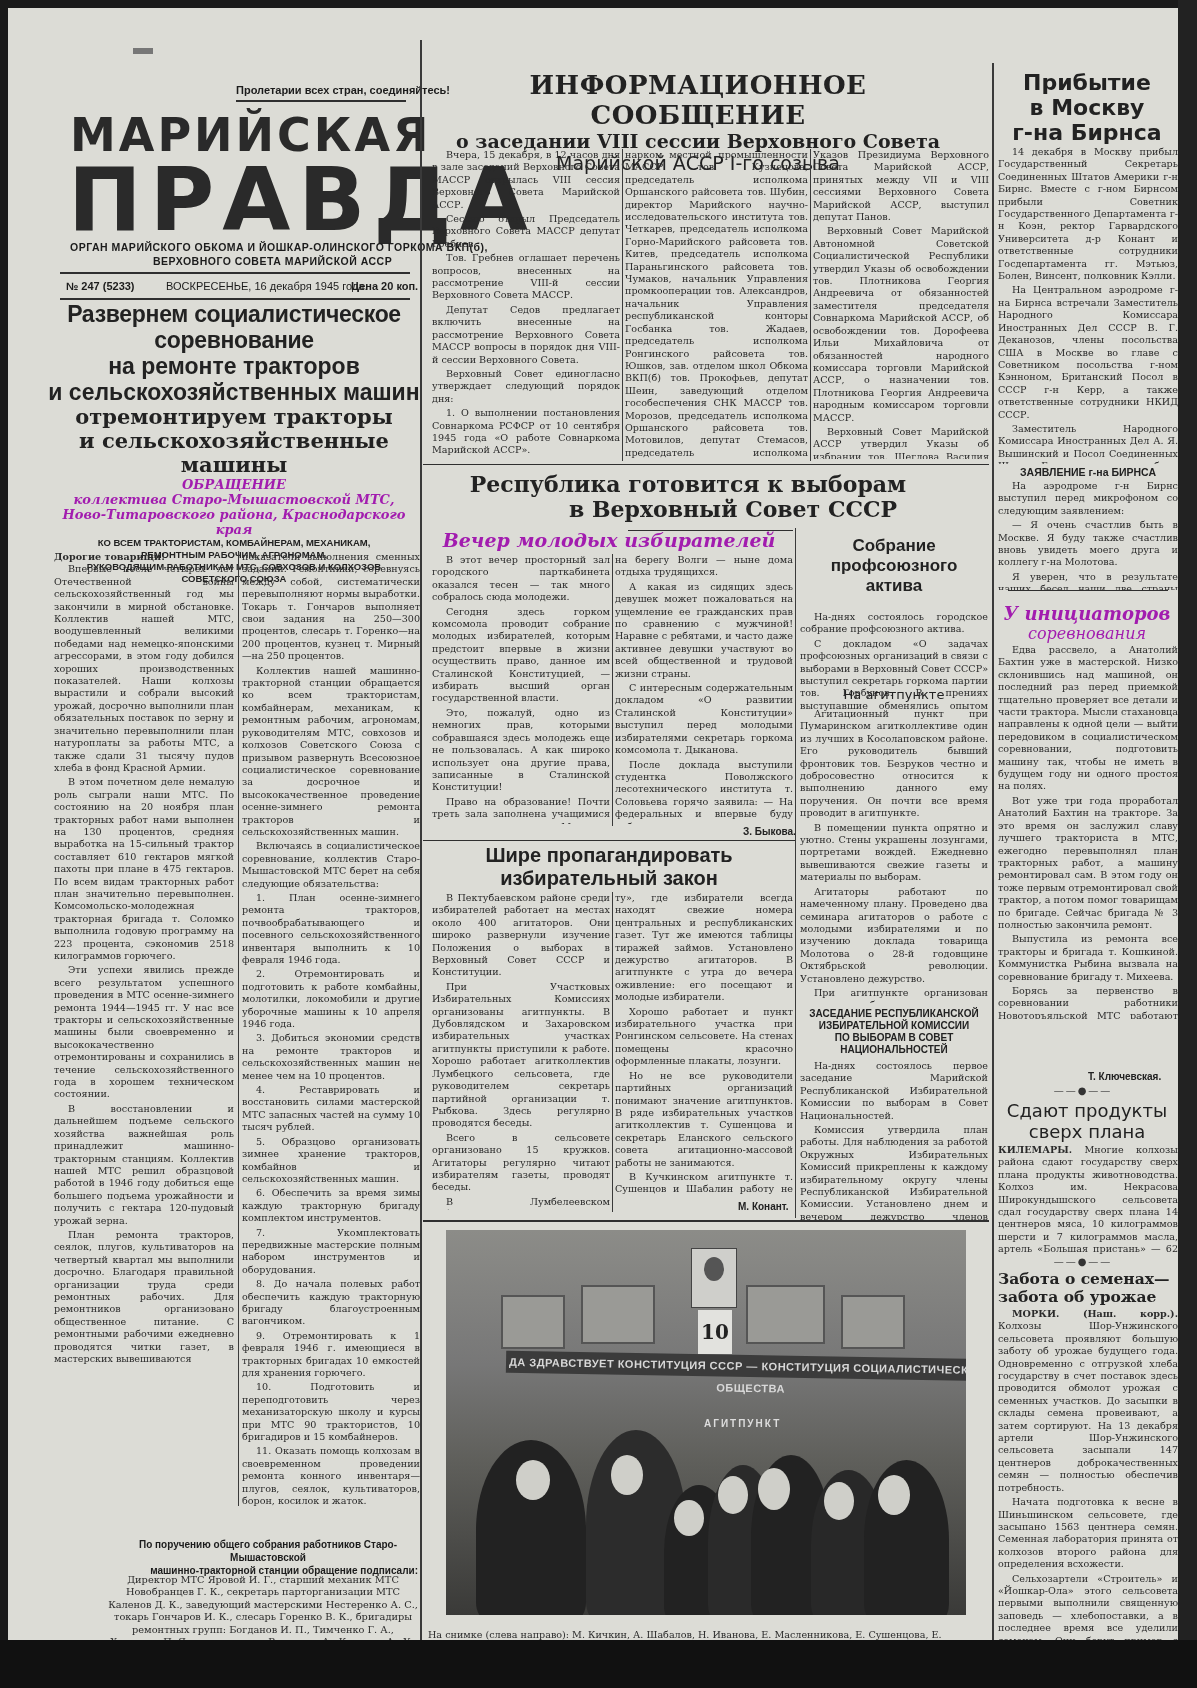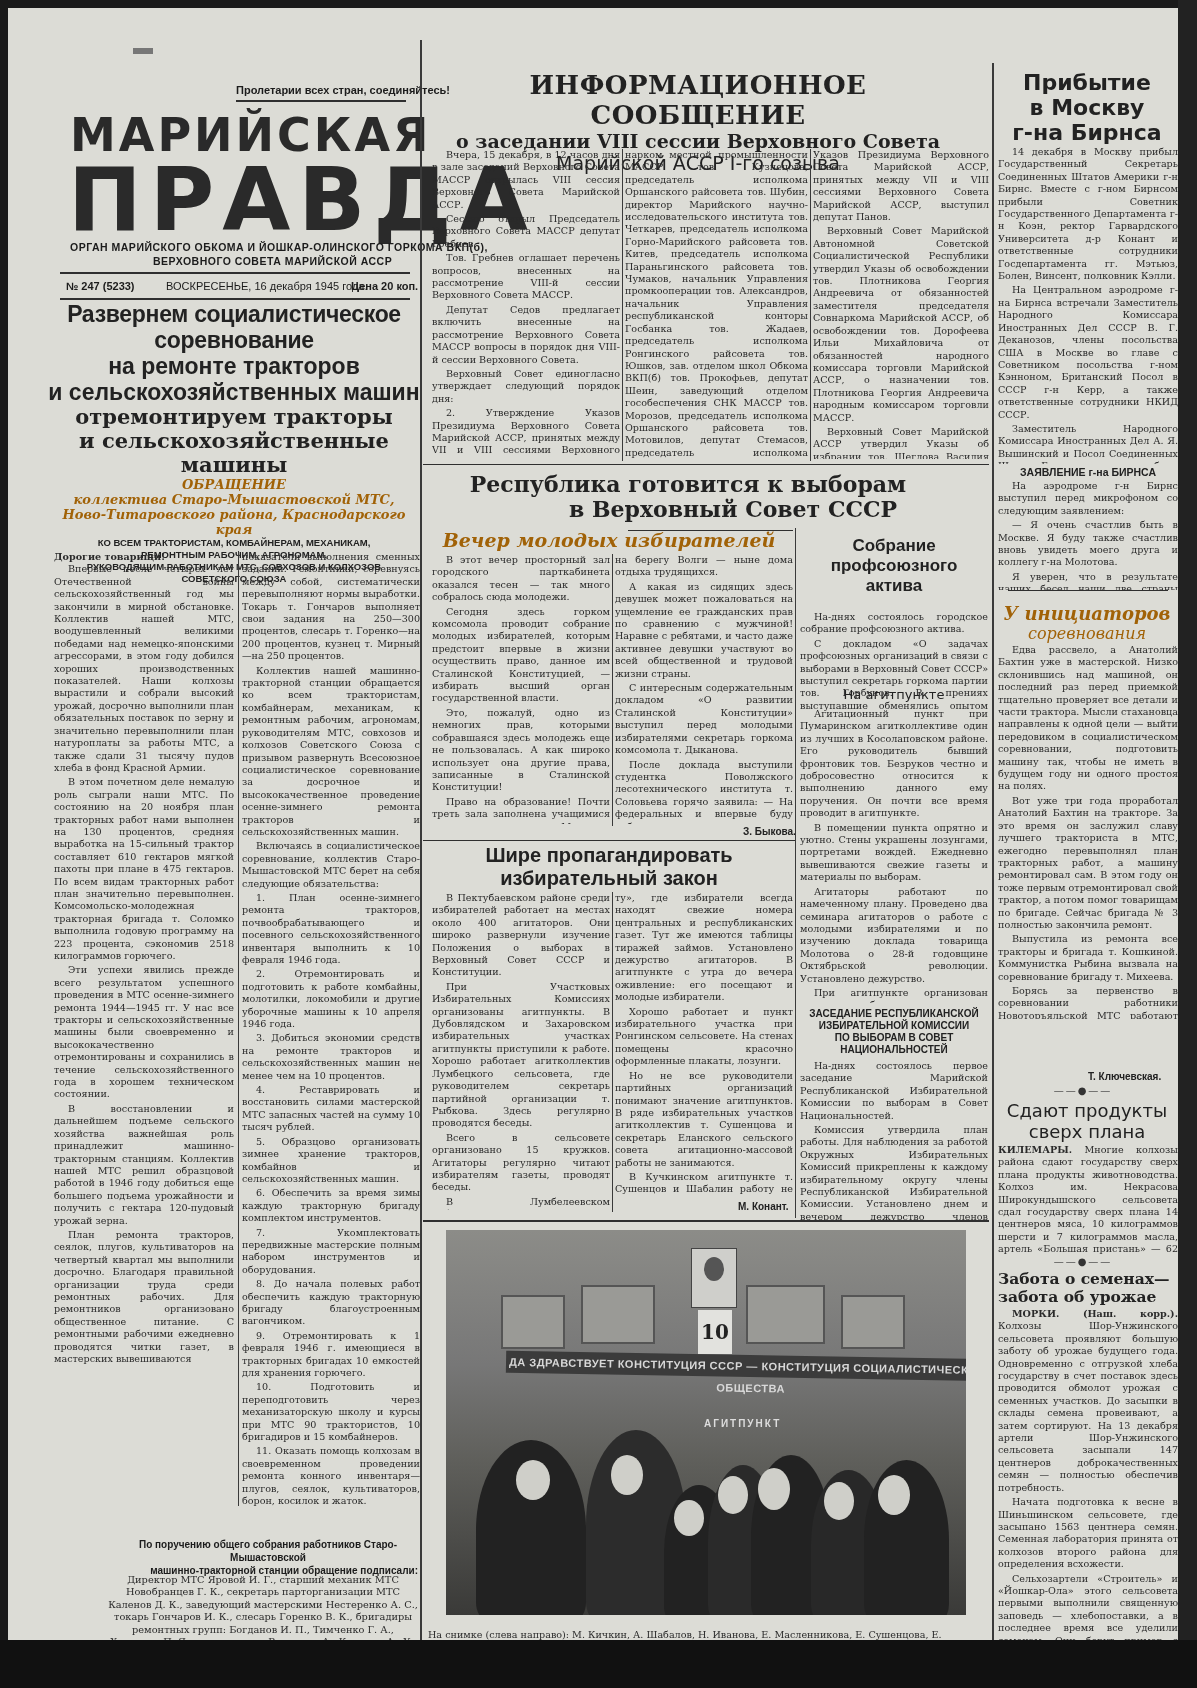--- a/index.html
+++ b/index.html
@@ -13,21 +13,21 @@
   .txt{font-size:9.6px;line-height:12.4px;text-align:justify;color:#2a2a2a;}
   .txt p{margin:0 0 2px 0;text-indent:14px;}
   .center{text-align:center;}
   .motto{font-family:"Liberation Sans",sans-serif;font-size:11px;font-weight:bold;}
   .mast1{font-family:"DejaVu Sans",sans-serif;font-weight:bold;font-size:46px;letter-spacing:3px;color:#2a2a2a;}
   .mast2{font-family:"DejaVu Sans",sans-serif;font-weight:bold;font-size:88px;letter-spacing:8px;color:#2a2a2a;line-height:88px;}
   .organ{font-family:"Liberation Sans",sans-serif;font-size:10.5px;font-weight:bold;letter-spacing:.5px;}
   .info{font-family:"Liberation Sans",sans-serif;font-size:11px;font-weight:bold;}
   .hd-cond{font-family:"Liberation Sans",sans-serif;font-weight:bold;color:#222;}
   .hd-serif{font-family:"DejaVu Serif",serif;font-weight:bold;color:#222;}
-  .hd-ital{font-family:"DejaVu Serif",serif;font-weight:bold;font-style:italic;color:#a16207;}
+  .hd-ital{font-family:"DejaVu Serif",serif;font-weight:bold;font-style:italic;color:#a21caf;}
   .hd-sans{font-family:"DejaVu Sans",sans-serif;color:#222;}
   .photo{position:absolute;background:linear-gradient(180deg,#8c8c88 0%,#777 35%,#5f5f5b 60%,#3a3a38 100%);overflow:hidden;}
   .photo .banner{position:absolute;left:60px;top:125px;width:490px;height:22px;background:#3b3b3b;color:#d8d8d8;font-family:"Liberation Sans",sans-serif;font-size:11px;font-weight:bold;line-height:22px;text-align:center;transform:rotate(1deg);letter-spacing:.5px;}
   .photo .portrait{position:absolute;left:245px;top:18px;width:44px;height:58px;background:#cfcfcb;border:1px solid #444;}
   .photo .portrait:after{content:"";position:absolute;left:12px;top:8px;width:20px;height:24px;border-radius:50%;background:#555;}
   .photo .date{position:absolute;left:252px;top:80px;width:34px;height:44px;background:#e2e2de;color:#222;font-size:20px;font-weight:bold;text-align:center;line-height:44px;}
   .photo .agit{position:absolute;left:258px;top:188px;color:#ddd;font-family:"Liberation Sans",sans-serif;font-size:10px;font-weight:bold;letter-spacing:2px;}
   .photo .win{position:absolute;border:2px solid #555;background:#9a9a96;}
   .photo .person{position:absolute;border-radius:50% 50% 10% 10%;background:#222;}
   .photo .face{position:absolute;border-radius:50%;background:#cfcfc9;}
@@ -107,20 +107,21 @@
     <div class="hd-serif" style="font-size:26px;line-height:30px;letter-spacing:.5px;">ИНФОРМАЦИОННОЕ СООБЩЕНИЕ</div>
     <div class="hd-serif" style="font-size:19px;line-height:22px;">о заседании VIII сессии Верховного Совета</div>
     <div class="hd-sans" style="font-size:19px;line-height:22px;">Марийской АССР I-го созыва</div>
   </div>
   <div class="abs txt" style="left:424px;top:141px;width:188px;height:310px;overflow:hidden;">
     <p>Вчера, 15 декабря, в 12 часов дня в зале заседаний Верховного Совета МАССР открылась VIII сессия Верховного Совета Марийской АССР.</p>
     <p>Сессию открыл Председатель Верховного Совета МАССР депутат Гребнев.</p>
     <p>Тов. Гребнев оглашает перечень вопросов, внесенных на рассмотрение VIII-й сессии Верховного Совета МАССР.</p>
     <p>Депутат Седов предлагает включить внесенные на рассмотрение Верховного Совета МАССР вопросы в порядок дня VIII-й сессии Верховного Совета.</p>
     <p>Верховный Совет единогласно утверждает следующий порядок дня:</p>
+    <p>1. О выполнении постановления Совнаркома РСФСР от 10 сентября 1945 года «О работе Совнаркома Марийской АССР».</p>
     <p>2. Утверждение Указов Президиума Верховного Совета Марийской АССР, принятых между VII и VIII сессиями Верховного Совета МАССР.</p>
 
   </div>
   <div class="col-rule" style="left:614px;top:141px;height:312px;width:1px;"></div>
   <div class="abs txt" style="left:617px;top:141px;width:183px;height:310px;overflow:hidden;">
     <p style="text-indent:0">нарком местной промышленности МАССР тов. Кузнецова, председатель исполкома Оршанского райсовета тов. Шубин, директор Марийского научно-исследовательского института тов. Четкарев, председатель исполкома Горно-Марийского райсовета тов. Китев, председатель исполкома Параньгинского райсовета тов. Чумаков, начальник Управления промкооперации тов. Александров, начальник Управления республиканской конторы Госбанка тов. Жадаев, председатель исполкома Ронгинского райсовета тов. Юшков, зав. отделом школ Обкома ВКП(б) тов. Прокофьев, депутат Шеин, заведующий отделом гособеспечения СНК МАССР тов. Морозов, председатель исполкома Оршанского райсовета тов. Мотовилов, депутат Стемасов, председатель исполкома Волжского городского совета тов. Кирсанова, главный агроном Наркомзема МАССР тов. Костылев, начальник конторы Госсортсемфонда тов. Ведерников, 1-й секретарь Обкома ВКП(б) тов. Колоколкин.</p>
 
   </div>
   <div class="col-rule" style="left:802px;top:141px;height:312px;width:1px;"></div>
   <div class="abs txt" style="left:805px;top:141px;width:176px;height:310px;overflow:hidden;">

